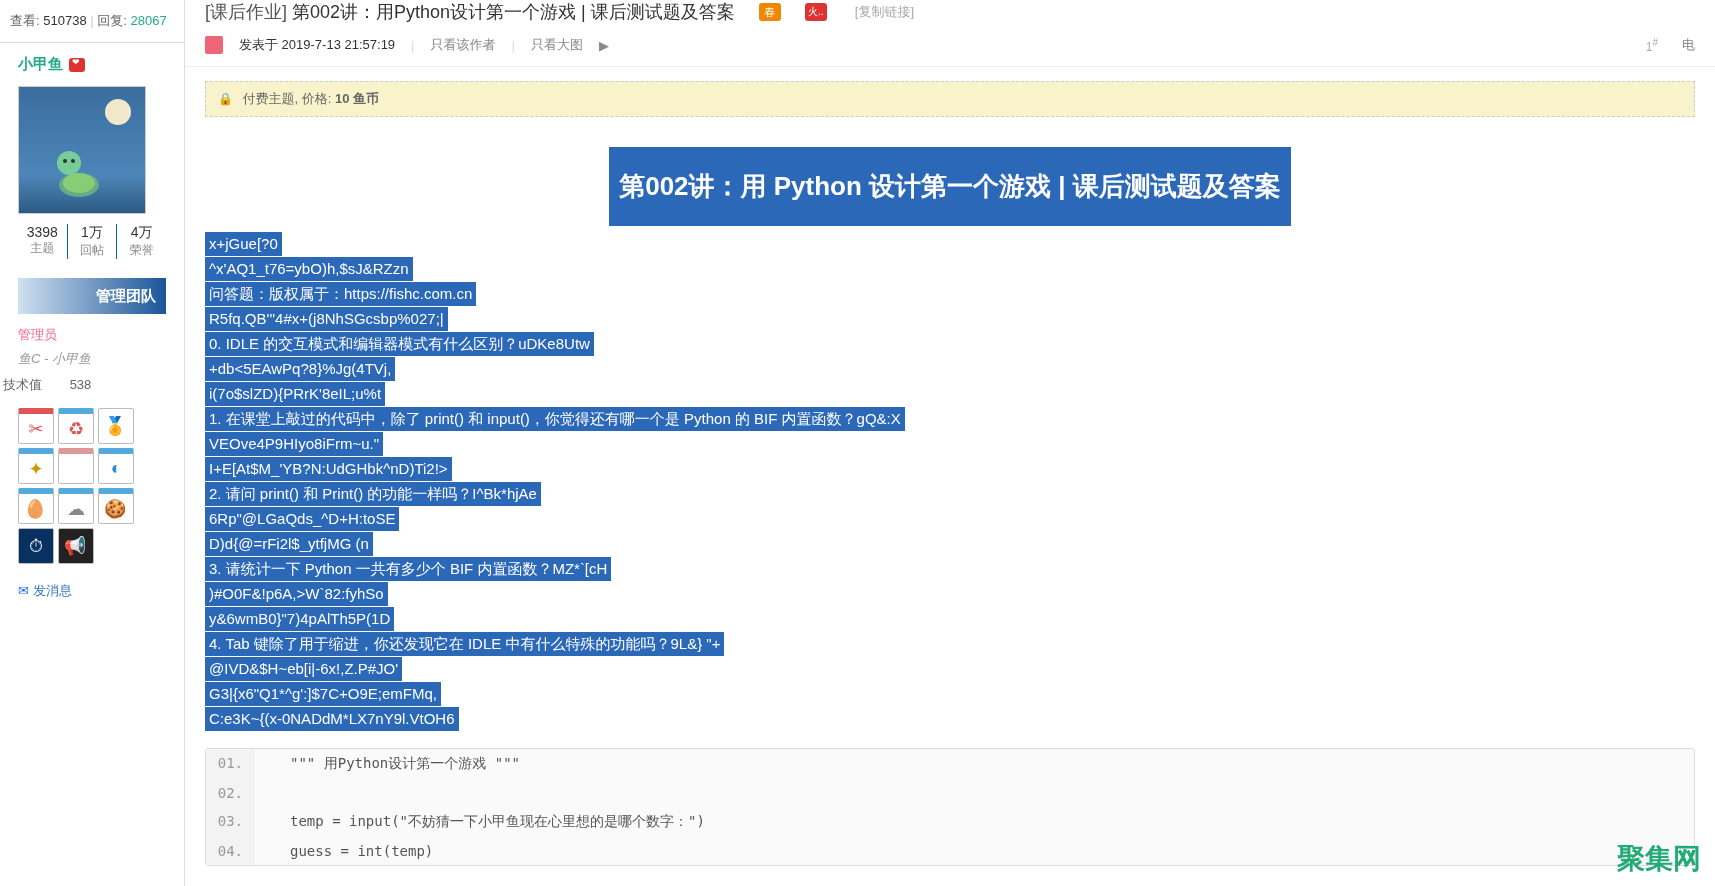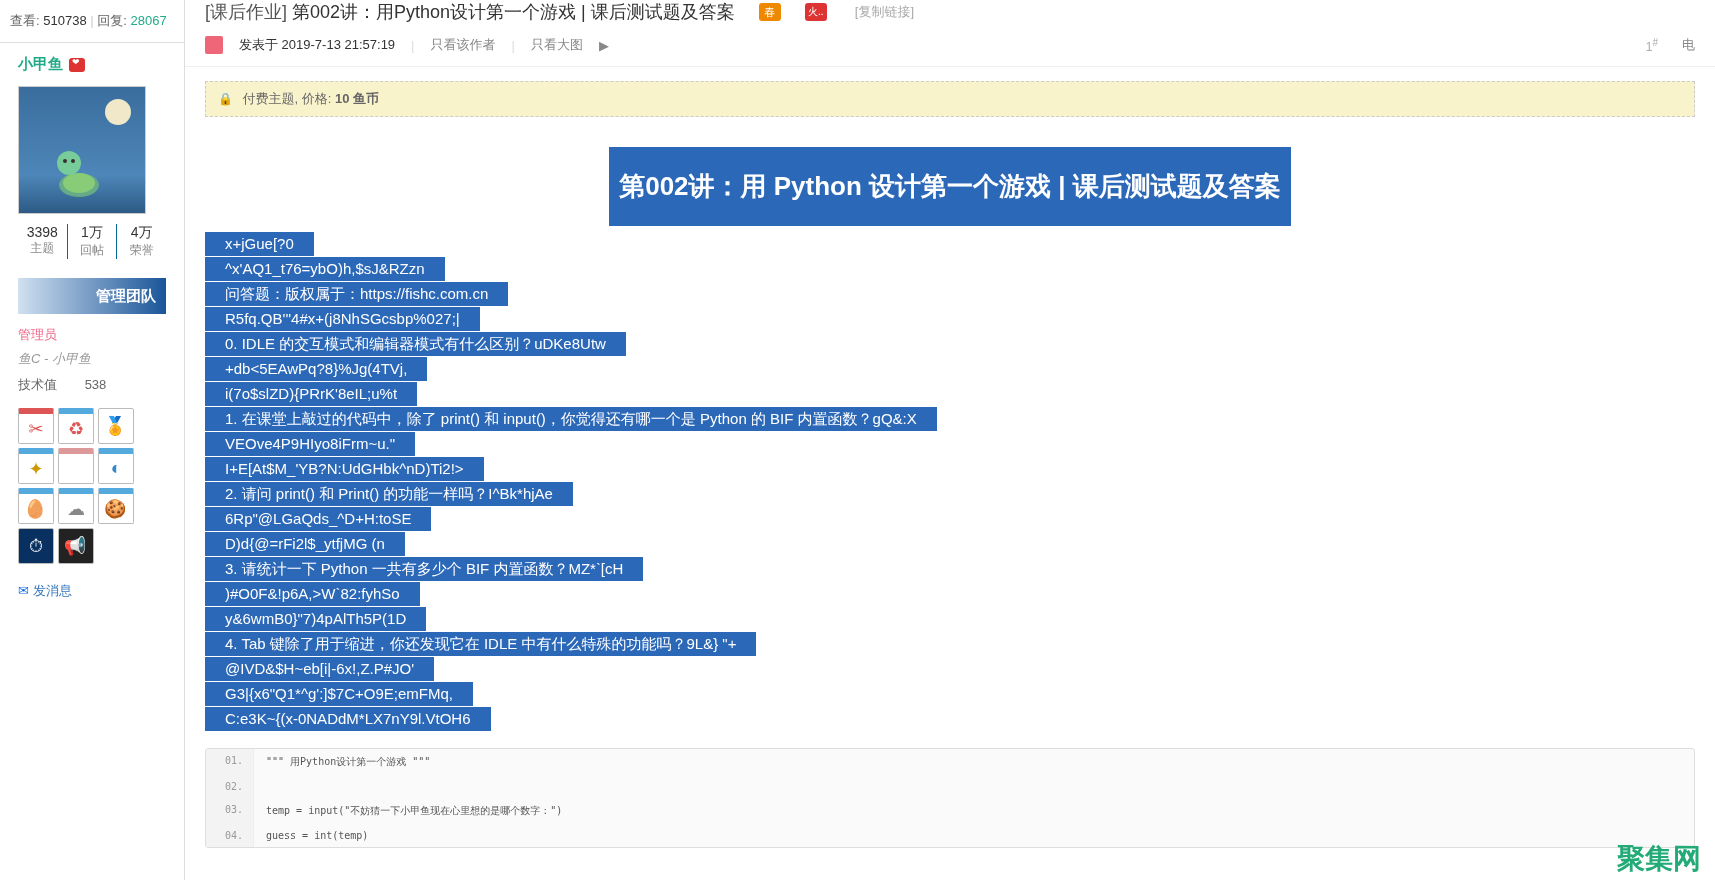--- a/index.html
+++ b/index.html
@@ -18,21 +18,21 @@
 .turtle { position: absolute; bottom: 10px; left: 30px; width: 60px; height: 60px; }
 .moon { position: absolute; top: 12px; right: 14px; width: 26px; height: 26px; background: #f0e8c8; border-radius: 50%; }
 .stats-row { display: flex; padding: 10px 18px; border-bottom: 1px solid transparent; }
 .stat-col { flex: 1; text-align: center; border-right: 1px solid #0369a1; }
 .stat-col:last-child { border-right: none; }
 .stat-num { font-size: 14px; color: #333; }
 .stat-label { font-size: 12px; color: #888; }
 .team-banner { margin: 8px 18px; height: 36px; background: linear-gradient(90deg, #d0e0f0, #1a5599); color: #fff; display: flex; align-items: center; justify-content: flex-end; padding-right: 10px; font-size: 15px; font-weight: bold; }
 .role { color: #e68; padding: 4px 18px; font-size: 13px; }
 .sub-role { color: #999; padding: 2px 18px; font-size: 13px; font-style: italic; }
-.tech-row { padding: 6px 18px; color: #666; font-size: 13px; }
+.tech-row { padding: 6px 3px; color: #666; font-size: 13px; }
 .tech-row span:nth-child(2) { margin-left: 24px; }
 .badges { display: flex; flex-wrap: wrap; gap: 4px; padding: 8px 18px; }
 .badge { width: 36px; height: 36px; border: 1px solid #bbb; border-radius: 2px; display: flex; align-items: center; justify-content: center; font-size: 18px; }
 .b1 { background: #fff; border-top: 6px solid #d55; } .b1::after { content: "✂"; color: #d55; }
 .b2 { background: #fff; border-top: 6px solid #5ad; } .b2::after { content: "♻"; color: #d55; }
 .b3 { background: #fff; } .b3::after { content: "🏅"; }
 .b4 { background: #fff; border-top: 6px solid #5ad; } .b4::after { content: "✦"; color: #c90; }
 .b5 { background: #fff; border-top: 6px solid #d99; }
 .b6 { background: #fff; border-top: 6px solid #5ad; } .b6::after { content: "◐"; color: #38c; }
 .b7 { background: #fff; border-top: 6px solid #5ad; } .b7::after { content: "🥚"; }
@@ -53,26 +53,26 @@
 .author-icon { width: 18px; height: 18px; background: #e67; border-radius: 2px; display: inline-block; }
 .post-meta .sep { color: #ddd; }
 .post-meta a { color: #888; text-decoration: none; }
 .floor-num { margin-left: auto; color: #aaa; font-size: 12px; }
 .floor-num sup { font-size: 10px; }
 .elec { color: #888; font-size: 13px; margin-left: 8px; }
 .paid-notice { margin: 14px 20px; background: #f9f3cc; border: 1px dashed #ccc; padding: 8px 12px; font-size: 13px; color: #666; }
 .paid-notice::before { content: "🔒"; margin-right: 6px; font-size: 12px; }
 .content { padding: 16px 20px; }
 .big-heading { display: inline-block; background: #2b68b8; color: #fff; font-size: 26px; font-weight: bold; padding: 22px 10px; margin-bottom: 6px; }
-.hl-line { display: inline-block; background: #2b68b8; color: #fff; padding: 1px 20px; line-height: 22px; font-size: 15px; margin-bottom: 1px; }
+.hl-line { display: inline-block; background: #2b68b8; color: #fff; padding: 1px 4px; line-height: 22px; font-size: 15px; margin-bottom: 1px; }
 .content-lines { text-align: left; margin-top: -2px; }
 .content-lines > div { line-height: 23px; }
 .heading-wrap { text-align: center; margin-bottom: 2px; }
 .code-block { margin: 16px 0; border: 1px solid #ddd; border-radius: 3px; background: #fafafa; }
-.code-row { display: flex; font-family: Consolas, monospace; font-size: 10px; }
+.code-row { display: flex; font-family: Consolas, monospace; font-size: 14px; gap: 24px; }
 .line-no { width: 48px; text-align: right; padding: 6px 10px; color: #999; background: #f3f3f3; border-right: 1px solid #eee; user-select: none; }
 .code-text { padding: 6px 12px; color: #555; white-space: pre; }
 .watermark { position: fixed; bottom: 8px; right: 14px; color: #2a7; font-size: 28px; font-weight: bold; font-family: "KaiTi", serif; pointer-events: none; }
 </style>
 </head>
 <body>
 
 <div class="container">
   <aside class="sidebar">
     <div class="top-stats-bar">

